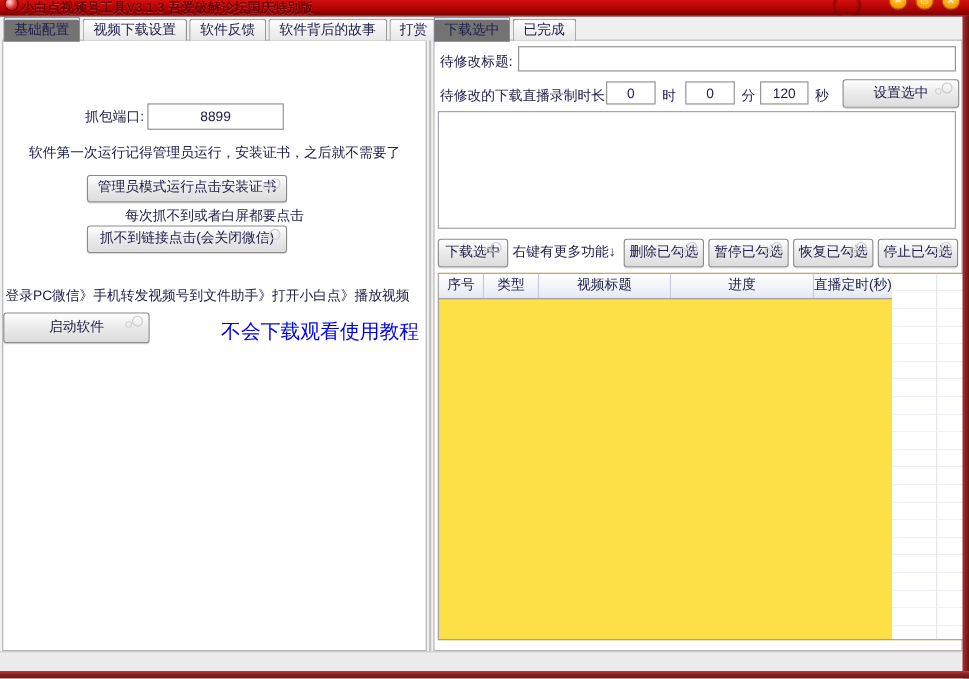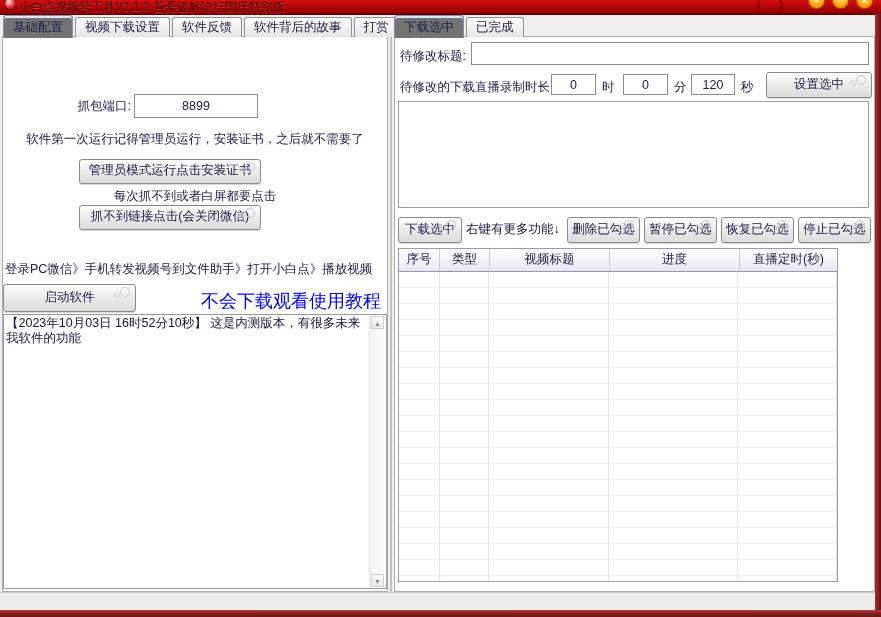--- a/index.html
+++ b/index.html
@@ -72,22 +72,22 @@
   .u-m{left:279px;top:42px;}
   .in-s{left:296px;top:37px;width:44px;height:21px;}
   .u-s{left:346px;top:42px;}
   .set-btn{position:absolute;left:371px;top:35px;width:104px;height:24px;line-height:22px;}
   .bigbox{position:absolute;left:3px;top:64px;width:471px;height:107px;border:1px solid #9a9aa8;background:#fff;box-sizing:border-box;}
   .btnrow{position:absolute;left:3px;top:180px;width:472px;height:24px;font-size:12.5px;}
   .rbtn{position:absolute;top:0;height:24px;line-height:22px;}
   .hint{position:absolute;left:68px;top:4px;font-size:12.5px;white-space:nowrap;}
 
   
-  .table{position:absolute;left:3px;top:211px;width:440px;bottom:9px;border:1px solid #9a9aa8;box-sizing:border-box;
-    display:flex;flex-direction:column;background:#fde047;}
+  .table{position:absolute;left:3px;top:211px;width:483px;bottom:9px;border:1px solid #9a9aa8;box-sizing:border-box;
+    display:flex;flex-direction:row;background:#fde047;}
   .thead{display:flex;height:22px;background:linear-gradient(#ffffff,#eef0f8 70%,#e4e7f2);
     border-bottom:1px solid #9898b0;font-size:12.5px;color:#23234e;flex:0 0 auto;}
   .th{line-height:21px;text-align:center;border-right:1px solid #c6cad8;box-sizing:border-box;overflow:hidden;white-space:nowrap;}
   .th:last-child{border-right:none;}
   .tbody{flex:1;display:flex;
     background:repeating-linear-gradient(180deg,#ffffff 0px,#ffffff 15px,#edeff4 15px,#edeff4 16px);}
   .tcol{border-right:1px solid #e3e5ee;box-sizing:border-box;}
   .tcol:last-child{border-right:none;}
   .w1{width:41px;} .w2{width:50px;} .w3{width:120px;} .w4{width:130px;} .w5{width:100px;} .wf{flex:1;}
 
@@ -153,27 +153,20 @@
     </div>
 
     <div class="steps">登录PC微信》手机转发视频号到文件助手》打开小白点》播放视频</div>
 
     <div class="btn start-btn">
       <span>启动软件</span>
       <span class="deco"></span>
     </div>
     <a href="#" class="tutorial-link">不会下载观看使用教程</a>
 
-    <div class="logbox">
-      <div class="logtext">【2023年10月03日 16时52分10秒】 这是内测版本，有很多未来我软件的功能</div>
-      <div class="vscroll">
-        <div class="sarrow">▲</div>
-        <div class="sarrow">▼</div>
-      </div>
-    </div>
   </div>
 
   <div class="panel right">
     <div class="fld-label r-title-label">待修改标题:</div>
     <input class="txt-input r-title-input" value="" style="">
 
     <div class="fld-label r-dur-label">待修改的下载直播录制时长:</div>
     <input class="txt-input num in-h" value="0" style="">
     <div class="fld-label u-h">时</div>
     <input class="txt-input num in-m" value="0" style="">

